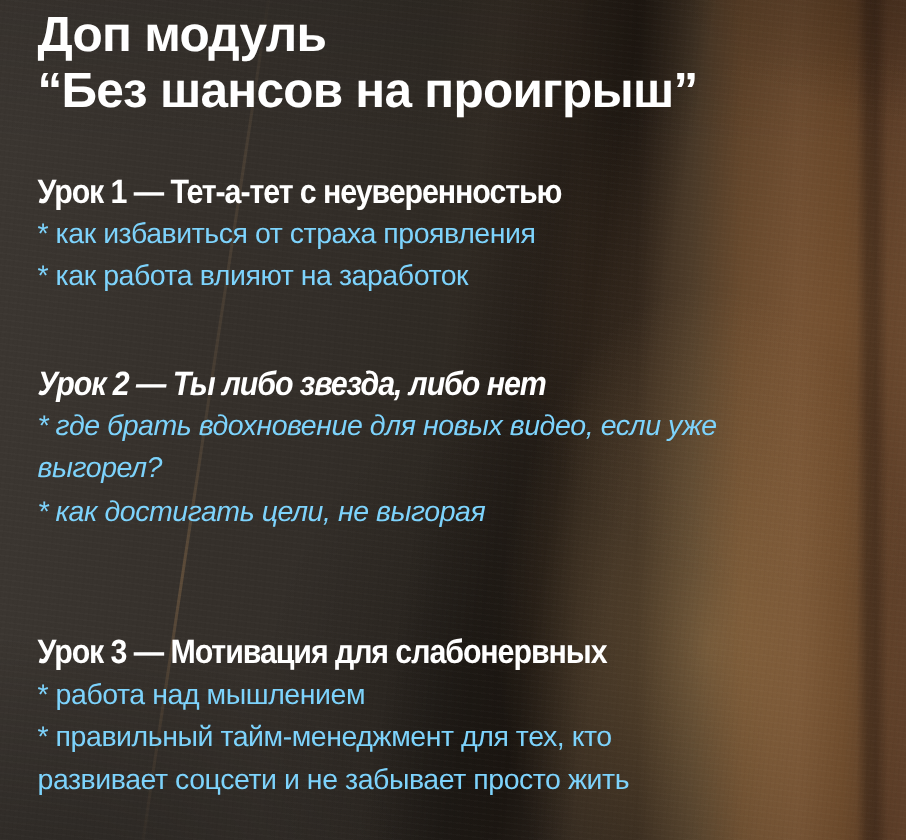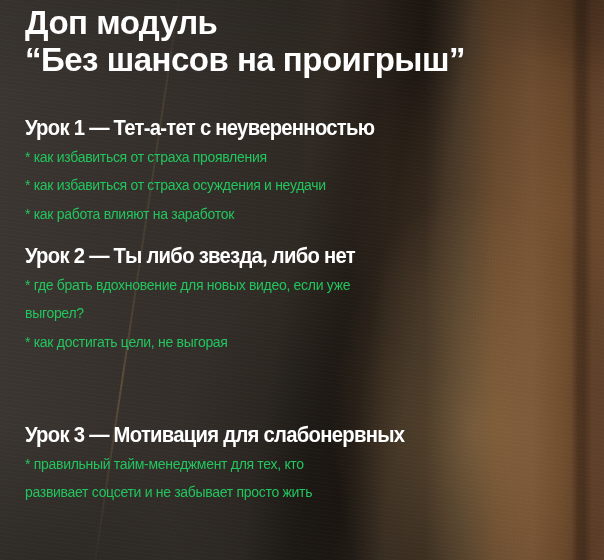--- a/index.html
+++ b/index.html
@@ -60,56 +60,56 @@
     font-size:33px;line-height:37px;font-weight:700;
     letter-spacing:-0.5px;color:#ffffff;white-space:pre-line;
   }
   .lesson{position:absolute;left:25px;right:2px;}
   .lesson h2{
     margin:0;font-size:22.5px;line-height:28.5px;font-weight:700;
     letter-spacing:-0.8px;color:#ffffff;white-space:nowrap;
     transform:scaleX(0.9);transform-origin:left center;
   }
   .lesson p{
-    margin:0;font-size:14px;line-height:28.5px;font-weight:400;
-    letter-spacing:-0.3px;color:#22c55e;white-space:pre-line;
+    margin:0;font-size:19px;line-height:28.5px;font-weight:400;
+    letter-spacing:-0.3px;color:#7dd3fc;white-space:pre-line;
   }
   .lesson-1{top:114px;}
-  .lesson-2{top:242px;}
+  .lesson-2{top:242px;font-style:italic;}
   .lesson-3{top:421px;}
 </style>
 </head>
 <body>
 
 <div class="page">
 
   <div class="bg">
     <div class="scratch"></div>
     <div class="grain"></div>
   </div>
 
   <div class="content">
 
     <h1 class="title">Доп модуль
 “Без шансов на проигрыш”</h1>
 
     <section class="lesson lesson-1">
       <h2>Урок 1 — Тет-а-тет с неуверенностью</h2>
       <p>* как избавиться от страха проявления</p>
-      <p>* как избавиться от страха осуждения и неудачи</p>
       <p>* как работа влияют на заработок</p>
     </section>
 
     <section class="lesson lesson-2">
       <h2>Урок 2 — Ты либо звезда, либо нет</h2>
       <p>* где брать вдохновение для новых видео, если уже
 выгорел?</p>
       <p>* как достигать цели, не выгорая</p>
     </section>
 
     <section class="lesson lesson-3">
       <h2>Урок 3 — Мотивация для слабонервных</h2>
+      <p>* работа над мышлением</p>
       <p>* правильный тайм-менеджмент для тех, кто
 развивает соцсети и не забывает просто жить</p>
     </section>
 
   </div>
 </div>
 
 </body></html>

